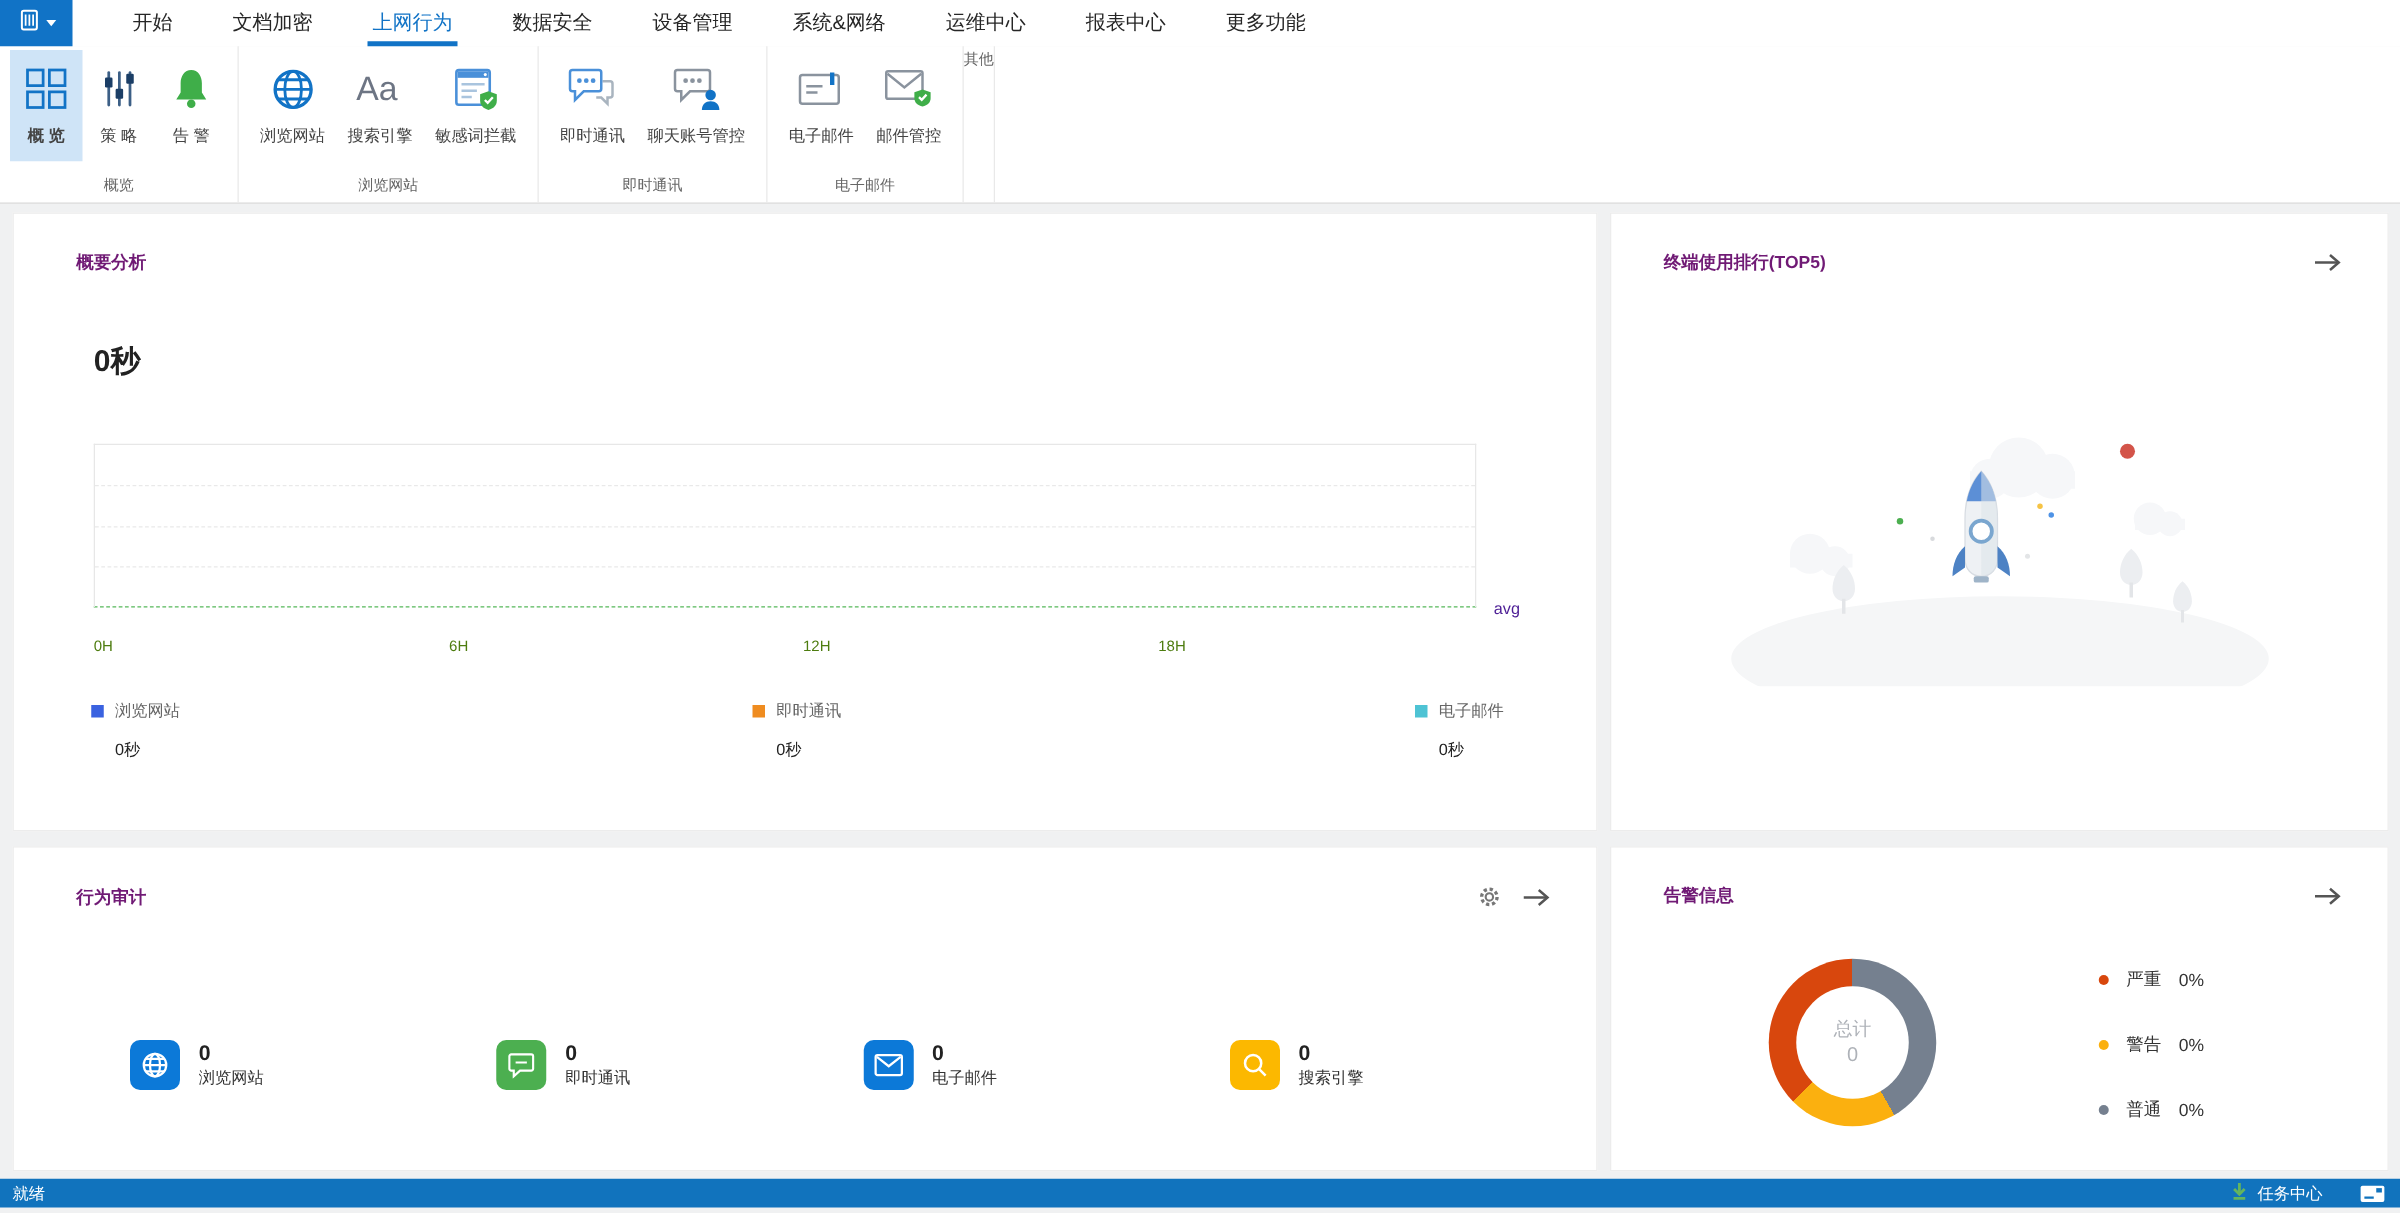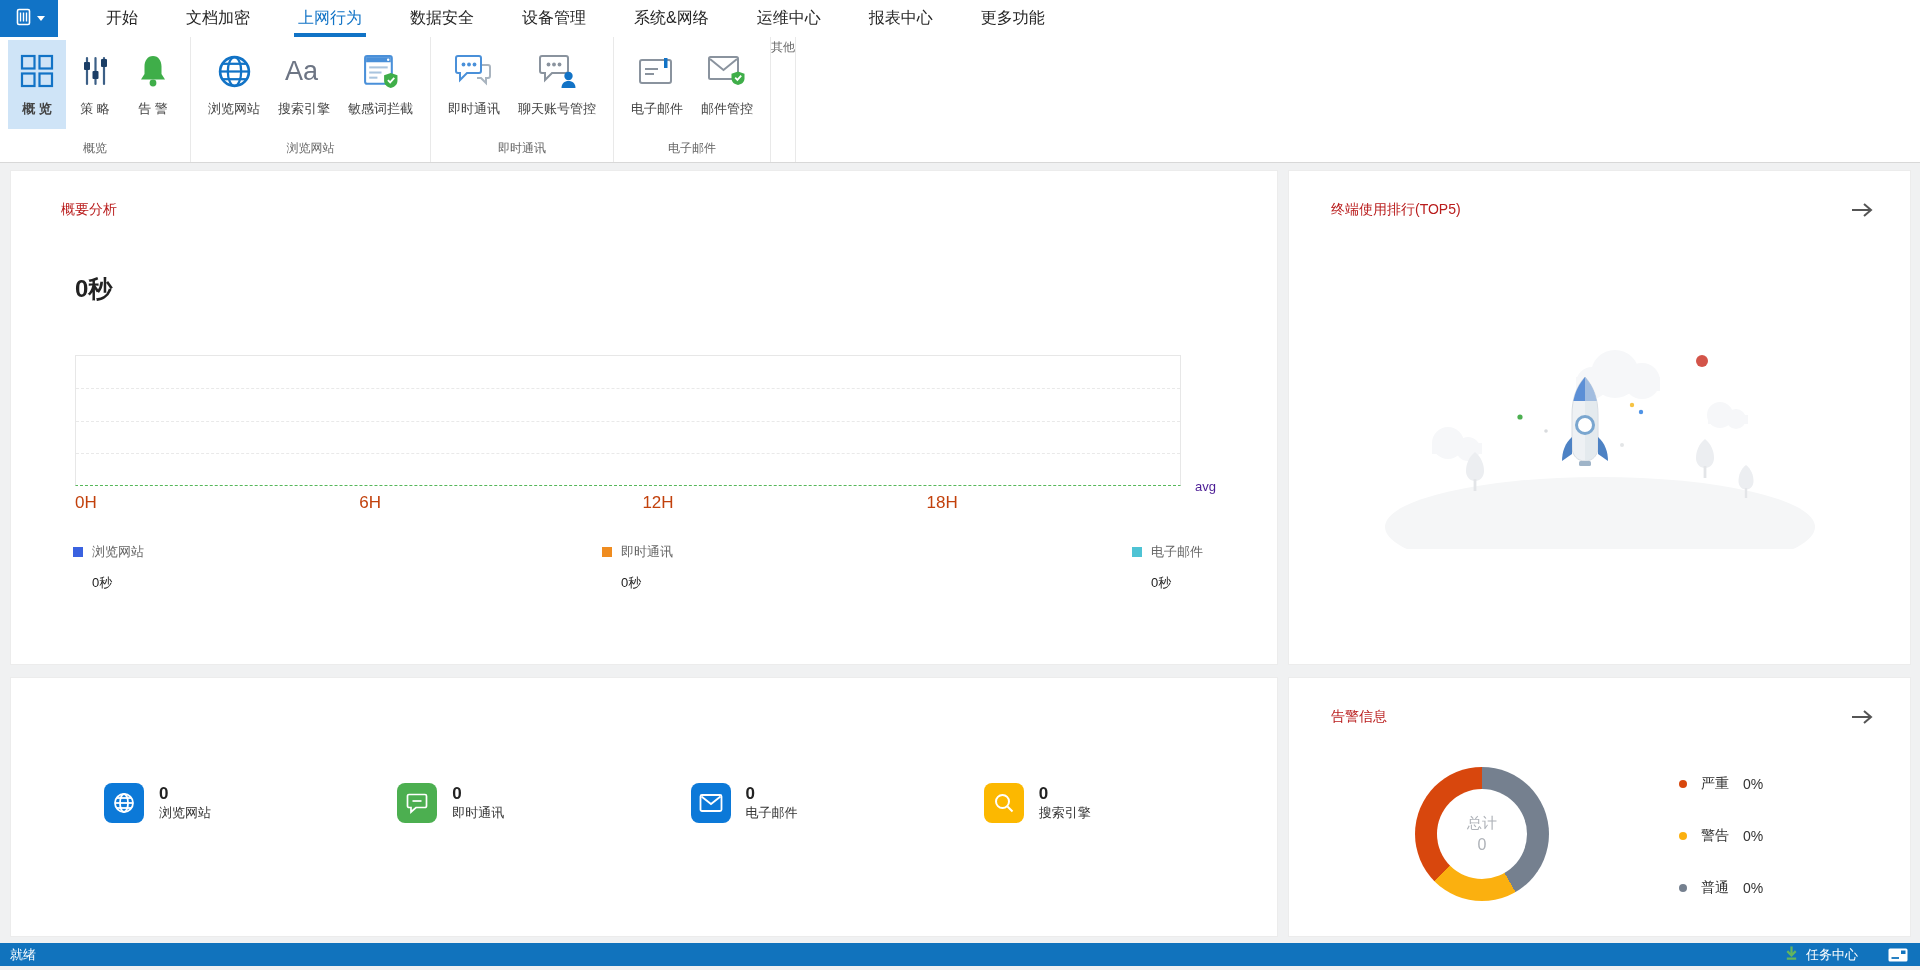--- a/index.html
+++ b/index.html
@@ -24,33 +24,33 @@
   .rgroup-label { height:24px; text-align:center; font-size:12px; color:#666; line-height:20px; }
   .rbtn { min-width:58px; padding:5px 9px 0; display:flex; flex-direction:column; align-items:center; cursor:pointer; }
   .rbtn.selected { background:#cfe4f7;font-weight:bold; }
   .ricon { height:52px; display:flex; align-items:center; justify-content:center; }
   .rlabel { font-size:13px; color:#444; white-space:nowrap; margin-top:3px; }
   
   .content { padding:7px 9px 0 10px; display:grid; grid-template-columns:1268px 1fr; grid-template-rows:495px 260px; gap:12px 10px; }
   .card { background:#fff; border:1px solid #ececec; position:relative; overflow:hidden; }
   .card-header { display:flex; align-items:center; justify-content:space-between; padding:30px 36px 0 50px; }
   .card-header.tight { padding-left:42px; }
-  .card-title { font-size:14px; color:#b91c1c; }
+  .card-title { font-size:14px; color:#701a75;font-weight:bold; }
   .hdr-icons { display:flex; align-items:center; gap:16px; }
   .icon-btn { cursor:pointer; display:flex; align-items:center; }
   
   .metric { margin:54px 0 0 64px; }
   .metric-label { font-size:13px; color:#9aa0a6; }
   .metric-value { font-size:24px; font-weight:bold; color:#222; margin-top:10px; }
   .chart-wrap { position:relative; margin:50px 0 0 64px; width:1106px; }
   .plot { height:131px; border:1px solid #e7e7e7; border-bottom:1px dashed #56b85a; position:relative; background:#fff; }
   .gridline { position:absolute; left:0; right:0; border-top:1px dashed #e9e9e9; }
   .g1 { top:25%; } .g2 { top:50%; } .g3 { top:75%; }
   .avg-label { position:absolute; right:-36px; bottom:-9px; color:#4c1d95; font-size:13px; }
-  .xticks { position:relative; height:24px; margin-top:1px; font-size:17px; color:#c2410c; }
+  .xticks { position:relative; height:24px; margin-top:18px; font-size:12px; color:#4d7c0f; }
   .xticks span { position:absolute; top:6px; }
   .xt0{left:0;} .xt1{left:25.7%;} .xt2{left:51.3%;} .xt3{left:77%;}
   .chart-legend { position:relative; margin:32px 0 0 62px; height:64px; }
   .cl-item { position:absolute; top:0; width:220px; }
   .i0{left:0;} .i1{left:529px;} .i2{left:1059px;}
   .cl-head { display:flex; align-items:center; gap:9px; font-size:13px; color:#666; }
   .cl-swatch { width:10px; height:10px; flex:none; }
   .cl-value { margin:13px 0 0 19px; font-size:13px; color:#222; }
   
   .empty-illus { display:block; margin:100px auto 0; }
@@ -356,20 +356,37 @@
         <path d="M215 58 C224 68 228 80 228 96 L228 128 C228 136 223 142 215 142 L215 58 z" fill="#dde3e9" opacity="0.55"></path>
         <circle cx="215" cy="106" r="8.5" fill="#fff" stroke="#7aa6cf" stroke-width="3"></circle>
         <path d="M202 118 C195 124 192 133 192 142 L202 135 z" fill="#4d82c4"></path>
         <path d="M228 118 C235 124 238 133 238 142 L228 135 z" fill="#4d82c4"></path>
         <rect x="209" y="142" width="12" height="5" rx="1.5" fill="#9fb4c8"></rect>
       </g>
     </svg>
   </div>
 
   <div class="card">
+    <div class="card-header">
+      <span class="card-title">行为审计</span>
+      <span class="hdr-icons">
+        <span class="icon-btn">
+          <svg width="19" height="19" viewBox="0 0 20 20" fill="none" stroke="#777">
+              <circle cx="10" cy="10" r="6.5" stroke-width="2.8" stroke-dasharray="2.8 2.3"></circle>
+              <circle cx="10" cy="10" r="3.1" stroke-width="1.8"></circle>
+            </svg>
+        </span>
+        <span class="icon-btn">
+          <svg width="24" height="16" viewBox="0 0 24 16" fill="none" stroke="#555" stroke-width="2">
+              <line x1="2" y1="8" x2="21" y2="8"></line>
+              <polyline points="14,2 21,8 14,14"></polyline>
+            </svg>
+        </span>
+      </span>
+    </div>
     <div class="stats">
       <div class="stat">
         <span class="stat-icon" style="background-color: rgb(12, 121, 216);">
           <svg width="24" height="24" viewBox="0 0 24 24" fill="none" stroke="#fff" stroke-width="1.8">
               <circle cx="12" cy="12" r="9"></circle>
               <ellipse cx="12" cy="12" rx="4" ry="9"></ellipse>
               <line x1="3" y1="12" x2="21" y2="12"></line>
               <line x1="4.5" y1="7" x2="19.5" y2="7"></line>
               <line x1="4.5" y1="17" x2="19.5" y2="17"></line>
             </svg>

